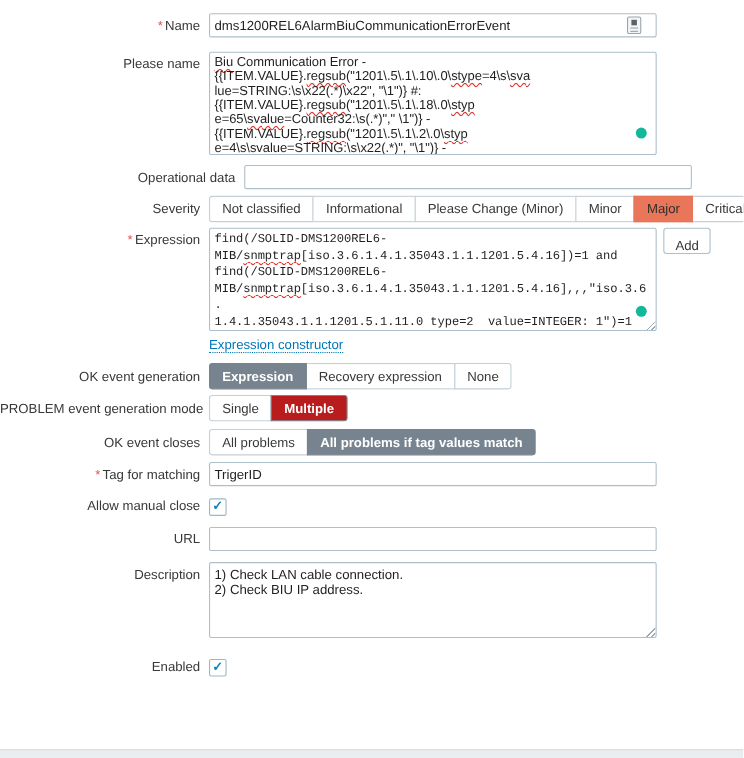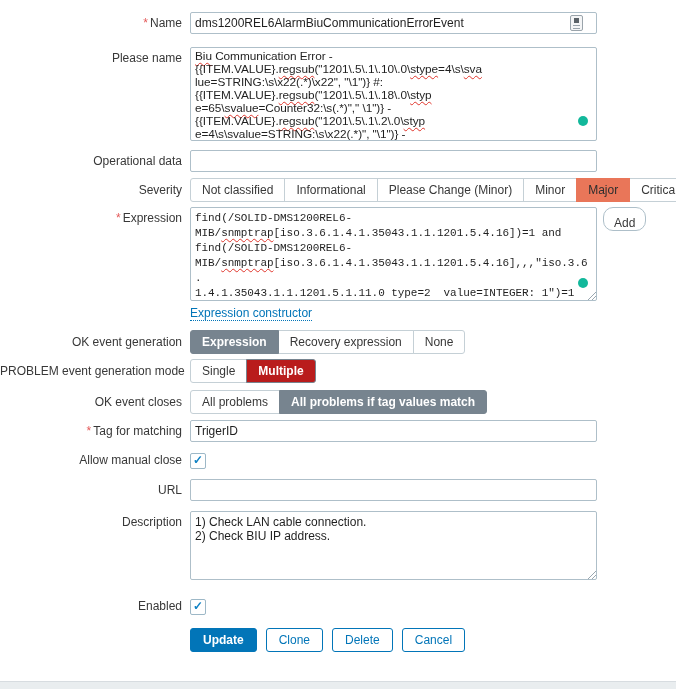--- a/index.html
+++ b/index.html
@@ -105,21 +105,21 @@
     box-sizing:border-box;width:16px;height:16px;margin-top:1px;
     border:1px solid #9db8c7;border-radius:2px;background:#fff;
     display:flex;align-items:center;justify-content:center;cursor:pointer;
   }
   .checkbox .tick{
     color:#0f82c4;font-size:12px;font-weight:bold;line-height:1;
     transform:translateY(-1px);
   }
   .addbtn{
     box-sizing:border-box;height:24px;padding:8px 10px;margin-left:6px;
-    border:1px solid #aebfc9;border-radius:10px;background:#fff;color:#383838;
+    border:1px solid #aebfc9;border-radius:3px;background:#fff;color:#383838;
     font-family:"Liberation Sans", sans-serif;font-size:12px;cursor:pointer;
   }
   .btn{
     box-sizing:border-box;height:24px;padding:0 12px;margin-right:9px;
     border-radius:3px;font-family:"Liberation Sans", sans-serif;font-size:12px;
     cursor:pointer;display:inline-flex;align-items:center;
   }
   .btn.primary{background:#0275b8;border:1px solid #0275b8;color:#fff;font-weight:bold;}
   .btn.secondary{background:#fff;border:1px solid #0275b8;color:#0275b8;}
   .footer-bar{
@@ -150,21 +150,21 @@
 lue=STRING:\s\x22(.*)\x22", "\1")} #: {{ITEM.VALUE}.<span class="sq">regsub</span>("1201\.5\.1\.18\.0\<span class="sq">styp</span>
 e=65\<span class="sq">svalue</span>=Counter32:\s(.*)"," \1")} - {{ITEM.VALUE}.<span class="sq">regsub</span>("1201\.5\.1\.2\.0\<span class="sq">styp</span>
 e=4\s\<span class="sq">svalue</span>=STRING:\s\x22(.*)", "\1")} - {{ITEM.VALUE}.<span class="sq">regsub</span>("1201\.5\.1\.4\.0\s
 type=4\s\=STRING:\s\x22(.*)\x22"," \1")} - {{ITEM.VALUE}.("1201\.5\.
 1\.3\.0\=4\s\=STRING:\s\x22(.*)\x22", "\1")} - {{ITEM.VALUE}.("1
 201\.5\.1\.9\.0\=4\s\=STRING:\s\x22(.*)\x22"," \1")}</div>
       <span class="gdot"></span>
     </div>
   </div>
 
-  <div class="row" style="margin-bottom:6px;">
+  <div class="row" style="margin-bottom:6px;margin-left:32px;">
     <div class="lbl"><span>Operational data</span></div>
     <div class="ctrl">
       <input class="txt plain" type="text" value="" style="">
     </div>
   </div>
 
   <div class="row" style="margin-bottom:5px;">
     <div class="lbl" style="padding-top:5px;"><span>Severity</span></div>
     <div class="ctrl">
       <div class="seg">
@@ -266,22 +266,16 @@
     <div class="lbl tight"><span>Enabled</span></div>
     <div class="ctrl">
       <div class="checkbox">
         <span class="tick">✓</span>
       </div>
     </div>
   </div>
 
   <div class="row">
     <div class="lbl"></div>
-    <div class="ctrl" style="display:flex;">
-      <button class="btn primary">Update</button>
-      <button class="btn secondary">Clone</button>
-      <button class="btn secondary">Delete</button>
-      <button class="btn secondary">Cancel</button>
-    </div>
   </div>
 
   <div class="footer-bar"></div>
 </div>
 
 </body></html>

